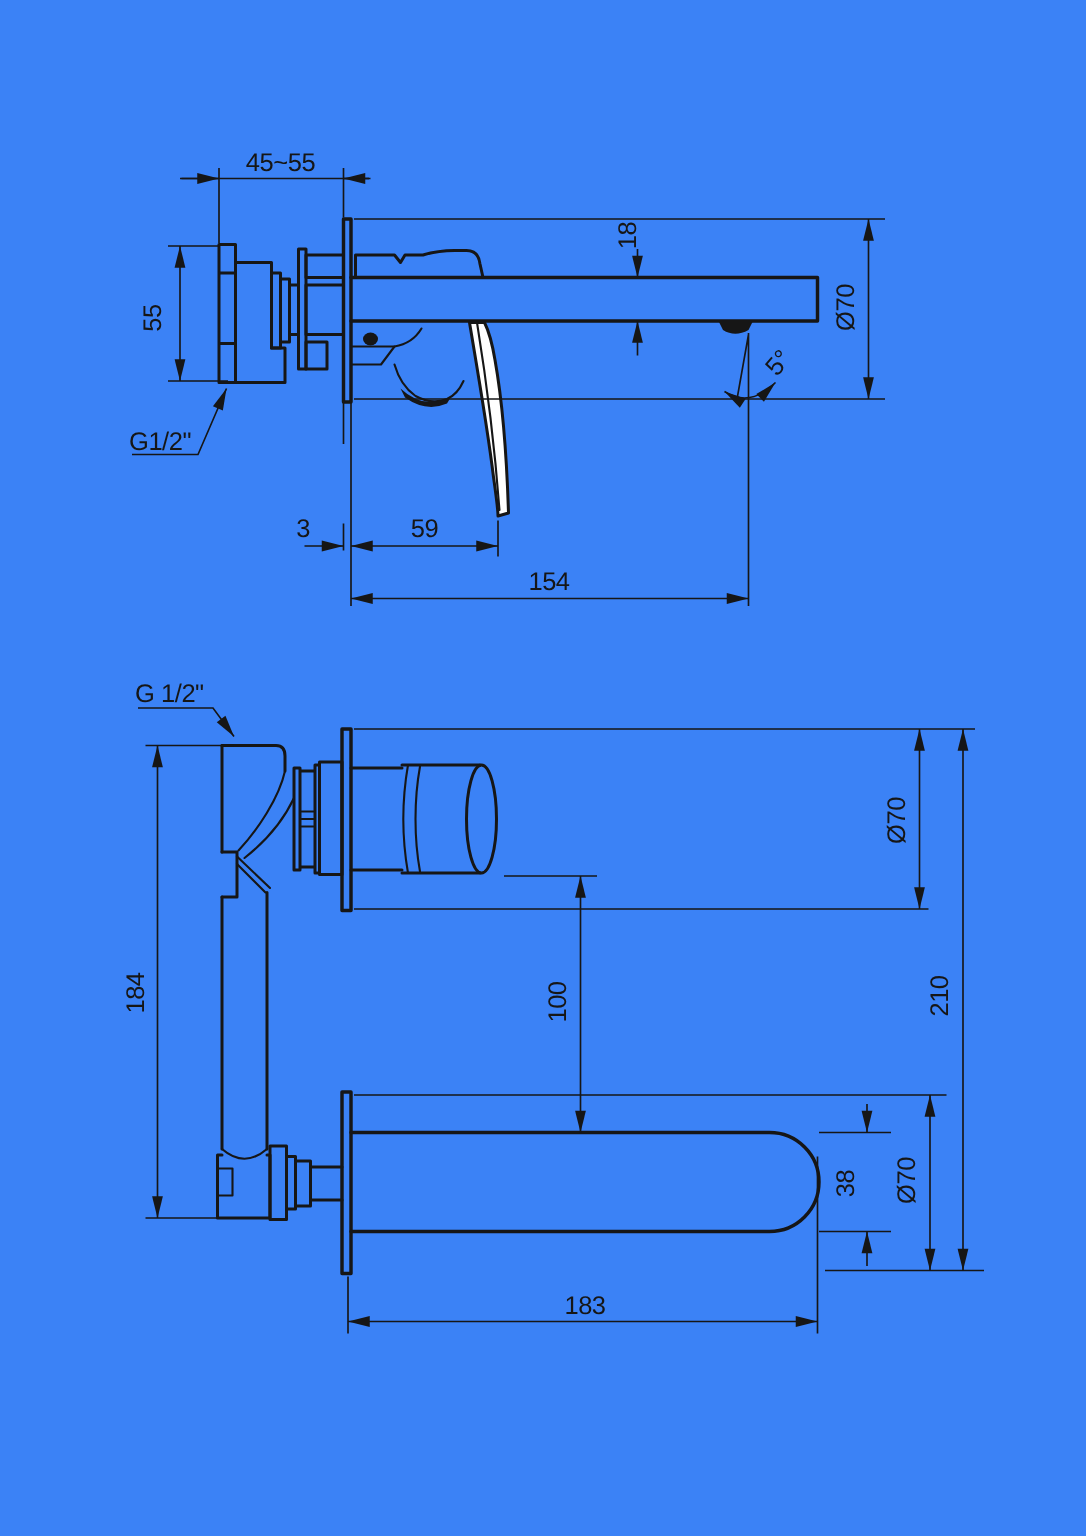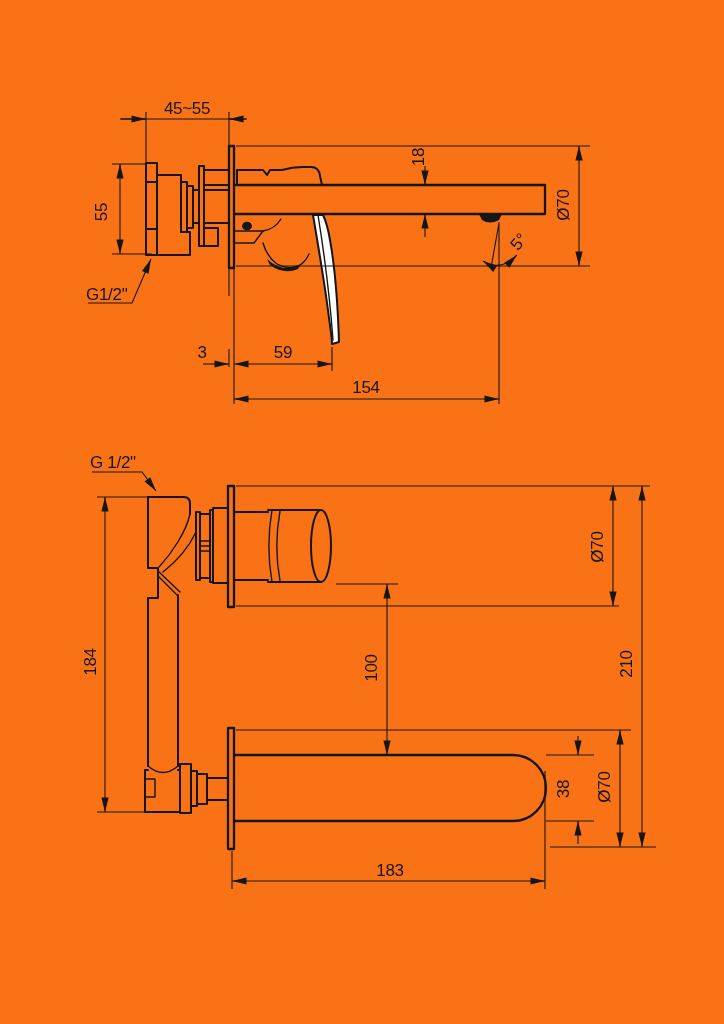--- a/index.html
+++ b/index.html
@@ -1,16 +1,16 @@
 <!DOCTYPE html>
 <html><head>
 <meta charset="utf-8">
 <style>
   html,body{margin:0;padding:0;background:#ffffff;}
-  .canvas{position:relative;width:724px;height:1024px;background:#f97316;overflow:hidden;}
+  .canvas{position:relative;width:724px;height:1024px;background:#3b82f6;overflow:hidden;}
   svg{display:block;}
   .obj{fill:none;stroke:#161616;stroke-width:2;stroke-linejoin:round;stroke-linecap:round;}
   .obj .w2{stroke-width:2.3;}
   .obj .thin{stroke-width:1.4;}
   .obj .fillb{fill:#161616;stroke:none;}
   .obj .white{fill:#ffffff;}
   .dim{stroke:#161616;stroke-width:1.1;fill:none;}
   .dim text{stroke:none;fill:#161616;font-family:"Liberation Sans",sans-serif;font-size:17px;letter-spacing:-0.3px;}
   .mk{fill:#161616;stroke:none;}
 </style>

